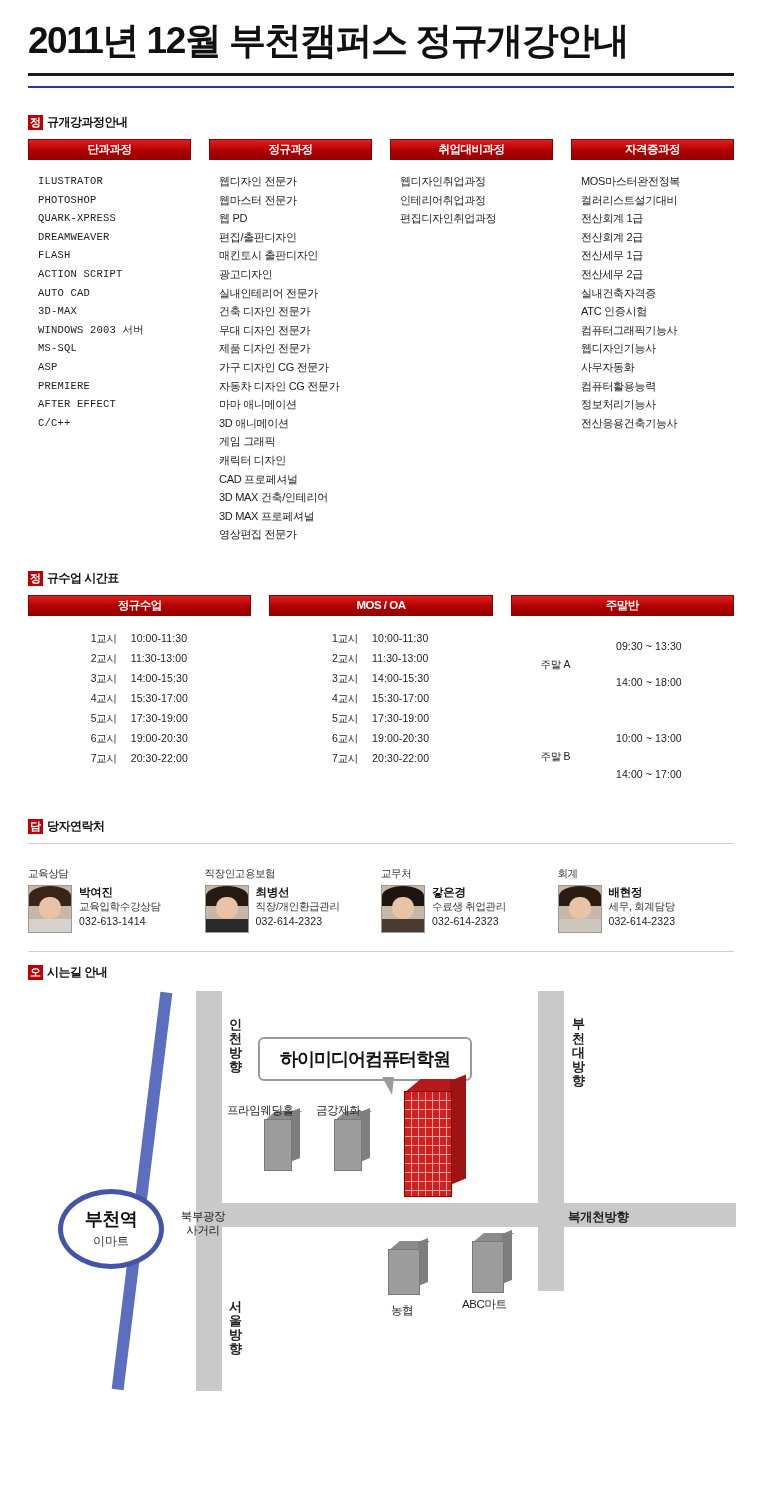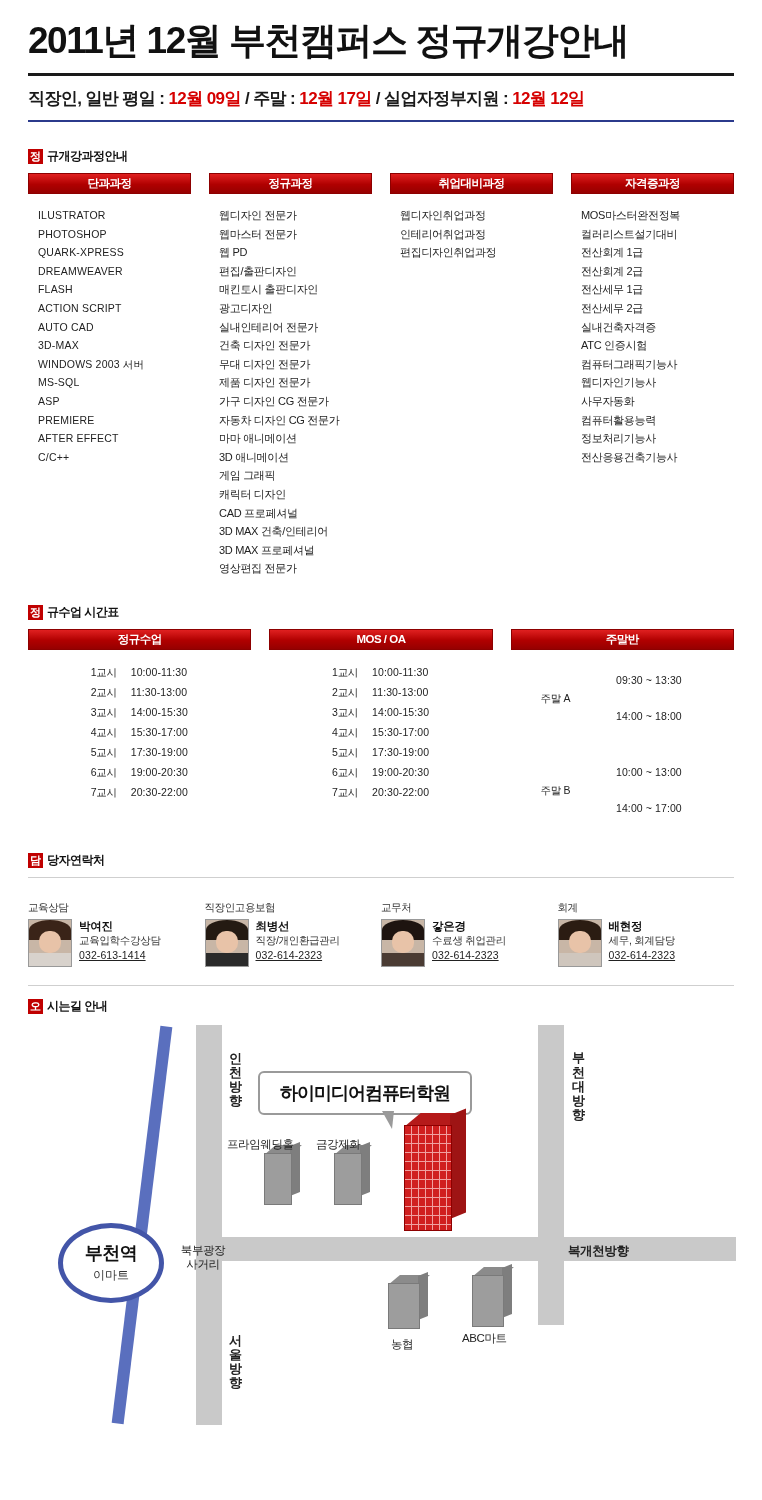--- a/index.html
+++ b/index.html
@@ -37,21 +37,21 @@
   
   .cols{display:flex;gap:18px;margin-top:8px;justify-content:center;}
   .col{flex:1 1 0;min-width:0;}
   .col-head{
     height:19px;line-height:19px;text-align:center;color:#fff;font-size:11.5px;font-weight:bold;
     background:linear-gradient(to bottom,#e02020 0%,#b00000 55%,#960000 100%);
     border:1px solid #8d0000;letter-spacing:-0.5px;
   }
   .col ul{list-style:none;margin:12px 0 0 0;padding:0 0 0 10px;}
   .col li{font-size:11px;line-height:18.6px;color:#222;letter-spacing:-0.3px;white-space:nowrap;}
-  .col.lat li{font-family:Liberation Sans, sans-serif;letter-spacing:0.2px;font-size:10.5px;}
+  .col.lat li{font-family:Liberation Mono, monospace;letter-spacing:0.2px;font-size:10.5px;}
 
   
   .tt-wrap{display:flex;gap:18px;margin-top:8px;}
   .tt{flex:1 1 0;}
   .tt-head{
     height:19px;line-height:19px;text-align:center;color:#fff;font-size:11.5px;font-weight:bold;
     background:linear-gradient(to bottom,#e02020 0%,#b00000 55%,#960000 100%);
     border:1px solid #8d0000;letter-spacing:-0.5px;
   }
   .tt table{width:100%;border-collapse:collapse;margin-top:12px;}
@@ -71,21 +71,21 @@
   .photo{
     width:42px;height:46px;flex:0 0 auto;border:1px solid #999;overflow:hidden;position:relative;
     background:#c8b6a6;
   }
   .photo .hair{position:absolute;left:0;right:0;top:0;height:20px;border-radius:50% 50% 0 0;}
   .photo .face{position:absolute;left:10px;right:10px;top:11px;height:22px;border-radius:45%;background:#e8c3a8;}
   .photo .body{position:absolute;left:0;right:0;bottom:0;height:13px;}
   .c-info{font-size:10.5px;line-height:14.5px;letter-spacing:-0.3px;}
   .c-name{font-weight:bold;font-size:11.5px;color:#111;}
   .c-role{color:#333;}
-  .c-tel{color:#222;letter-spacing:0.1px;text-decoration:underline;}
+  .c-tel{color:#222;letter-spacing:0.1px;}
 
   
   .map-wrap{margin:10px 28px 0 28px;position:relative;height:400px;}
   .map{position:absolute;inset:0;background:#fff;}
   .road{position:absolute;background:#c9c9c9;}
   .road.blue{background:#5a6fbe;}
   .vroad-label{
     position:absolute;font-size:13px;font-weight:bold;color:#222;writing-mode:vertical-rl;
     letter-spacing:1px;line-height:14px;
   }
@@ -127,23 +127,20 @@
   .map-label.two{line-height:14px;text-align:center;}
 </style>
 </head>
 <body>
 
 <div class="page">
 
   <div class="header">
     <div class="main-title">2011년 12월 부천캠퍼스 정규개강안내</div>
     <div class="title-rule"></div>
-    <div class="subtitle">
-      <span>직장인, 일반 평일 : </span><span class="red">12월 09일</span><span> / 주말 : </span><span class="red">12월 17일</span><span> / 실업자정부지원 : </span><span class="red">12월 12일</span>
-    </div>
     <div class="sub-rule"></div>
   </div>
 
   <div class="sect">
     <div class="sect-head">
       <div class="sq">정</div>
       <div class="sect-title">규개강과정안내</div>
     </div>
     <div class="cols">
 

